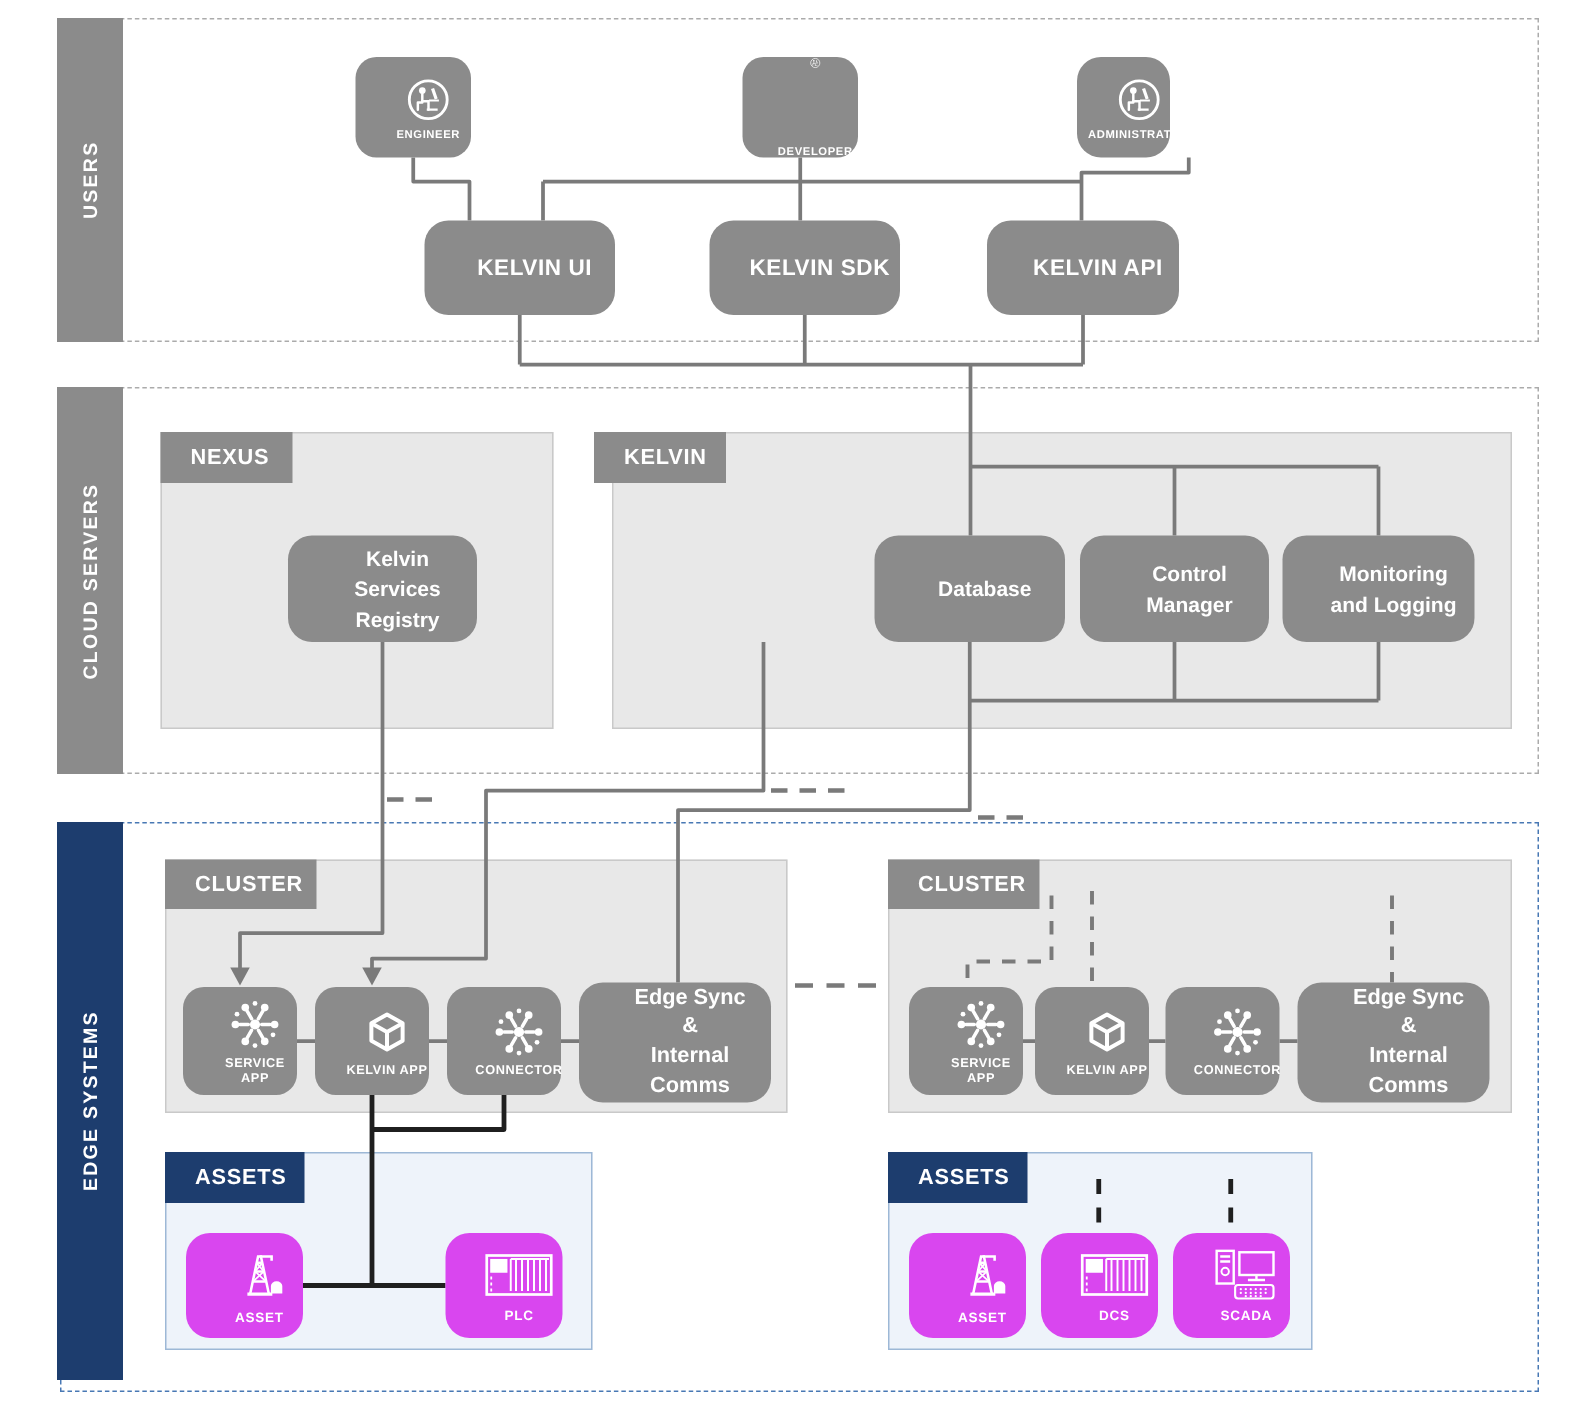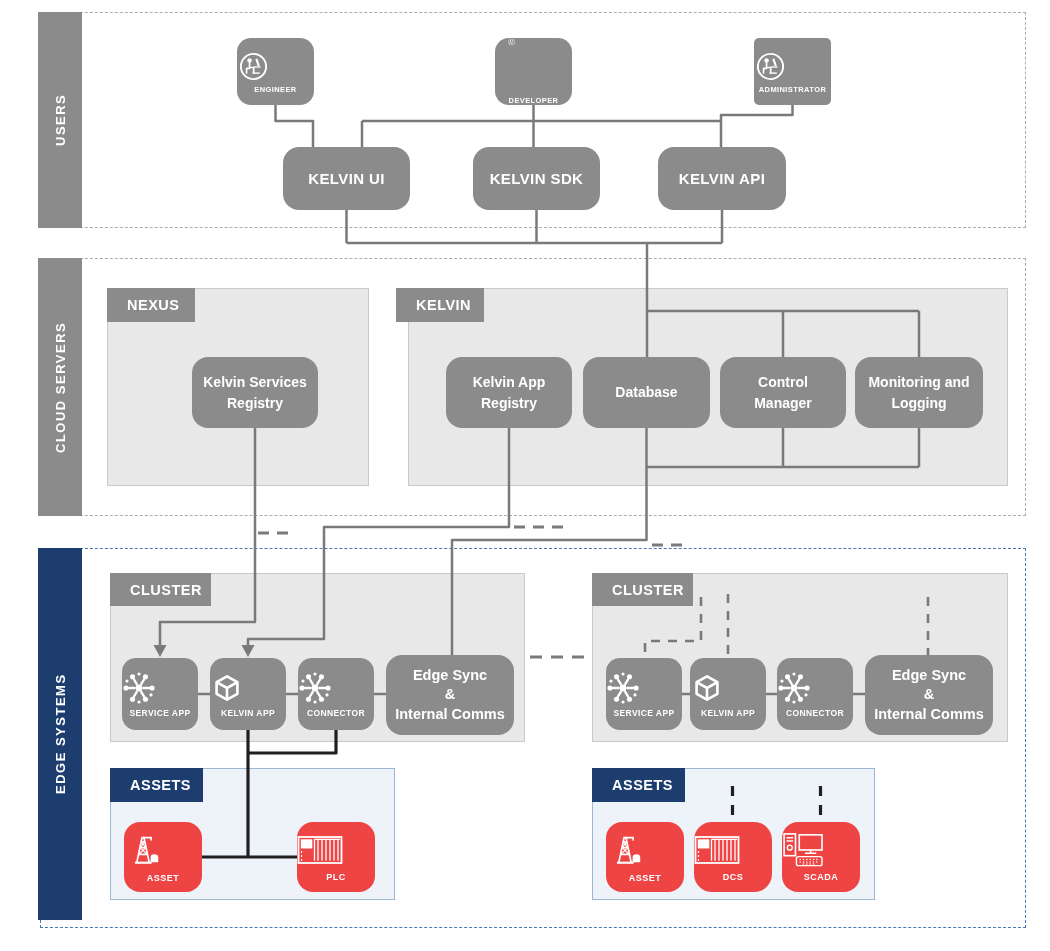--- a/index.html
+++ b/index.html
@@ -12,23 +12,23 @@
   .vlabel{position:absolute;inset:0;display:flex;align-items:center;justify-content:center;
           writing-mode:vertical-rl;transform:rotate(180deg);color:#fff;font-weight:bold;
           font-size:13px;letter-spacing:1.5px;white-space:nowrap;}
   .panel{position:absolute;background:#e8e8e8;border:1px solid #c9c9c9;box-sizing:border-box;z-index:1;}
   .panel.assets{background:#eef3fa;border:1px solid #9db8d6;}
   .tab{position:absolute;background:#8b8b8b;color:#fff;font-weight:bold;font-size:14.5px;
        letter-spacing:.5px;display:flex;align-items:center;padding-left:20px;box-sizing:border-box;z-index:2;}
   .tab.navy{background:#1d3d6e;}
   #wires{position:absolute;left:0;top:0;z-index:3;pointer-events:none;}
   .nbox{position:absolute;background:#8b8b8b;border-radius:16px;color:#fff;font-weight:bold;
-        display:flex;flex-direction:column;justify-content:center;
-        text-align:center;box-sizing:border-box;z-index:4;}
-  .nbox.magenta{background:#ef4444;}
+        display:flex;flex-direction:column;align-items:center;justify-content:center;
+        text-align:center;box-sizing:border-box;z-index:4;padding-left:20px;}
+  .nbox.magenta{background:#d946ef;}
   .actor-label{font-size:7.5px;letter-spacing:.4px;margin-top:2px;}
   .node-label{font-size:8.5px;letter-spacing:.4px;margin-top:3px;}
   .asset-label{font-size:9px;letter-spacing:.5px;margin-top:4px;}
   .app-label{font-size:15px;letter-spacing:.4px;}
   .svc-label{font-size:14px;line-height:1.45;padding:0 9px;}
   .sync-line{font-size:14.5px;line-height:1.35;}
   .defs-hidden{position:absolute;width:0;height:0;overflow:hidden;}
 </style>
 </head>
 <body>
@@ -205,42 +205,39 @@
         <use href="#g-user"></use>
       </svg>
     <span class="actor-label">ENGINEER</span>
   </div>
   <div class="nbox" style="left:495px;top:38px;width:77px;height:67px;border-radius:14px;gap:48px;">
     <svg width="33" height="33" viewBox="0 0 40 40">
         <use href="#g-user"></use>
       </svg>
     <span class="actor-label">DEVELOPER</span>
   </div>
-  <div class="nbox" style="left:754px;top:38px;width:77px;height:67px;border-radius:5px;">
+  <div class="nbox" style="left:718px;top:38px;width:62px;height:67px;border-radius:16px;">
     <svg width="33" height="33" viewBox="0 0 40 40">
         <use href="#g-user"></use>
       </svg>
     <span class="actor-label">ADMINISTRATOR</span>
   </div>
 
   <div class="nbox" style="left:283px;top:147px;width:127px;height:63px;">
     <span class="app-label">KELVIN UI</span>
   </div>
   <div class="nbox" style="left:473px;top:147px;width:127px;height:63px;">
     <span class="app-label">KELVIN SDK</span>
   </div>
   <div class="nbox" style="left:658px;top:147px;width:128px;height:63px;">
     <span class="app-label">KELVIN API</span>
   </div>
 
   <div class="nbox" style="left:192px;top:357px;width:126px;height:71px;">
     <span class="svc-label">Kelvin Services Registry</span>
-  </div>
-  <div class="nbox" style="left:446px;top:357px;width:126px;height:71px;">
-    <span class="svc-label">Kelvin App Registry</span>
   </div>
   <div class="nbox" style="left:583px;top:357px;width:127px;height:71px;">
     <span class="svc-label">Database</span>
   </div>
   <div class="nbox" style="left:720px;top:357px;width:126px;height:71px;">
     <span class="svc-label">Control Manager</span>
   </div>
   <div class="nbox" style="left:855px;top:357px;width:128px;height:71px;">
     <span class="svc-label">Monitoring and Logging</span>
   </div>

